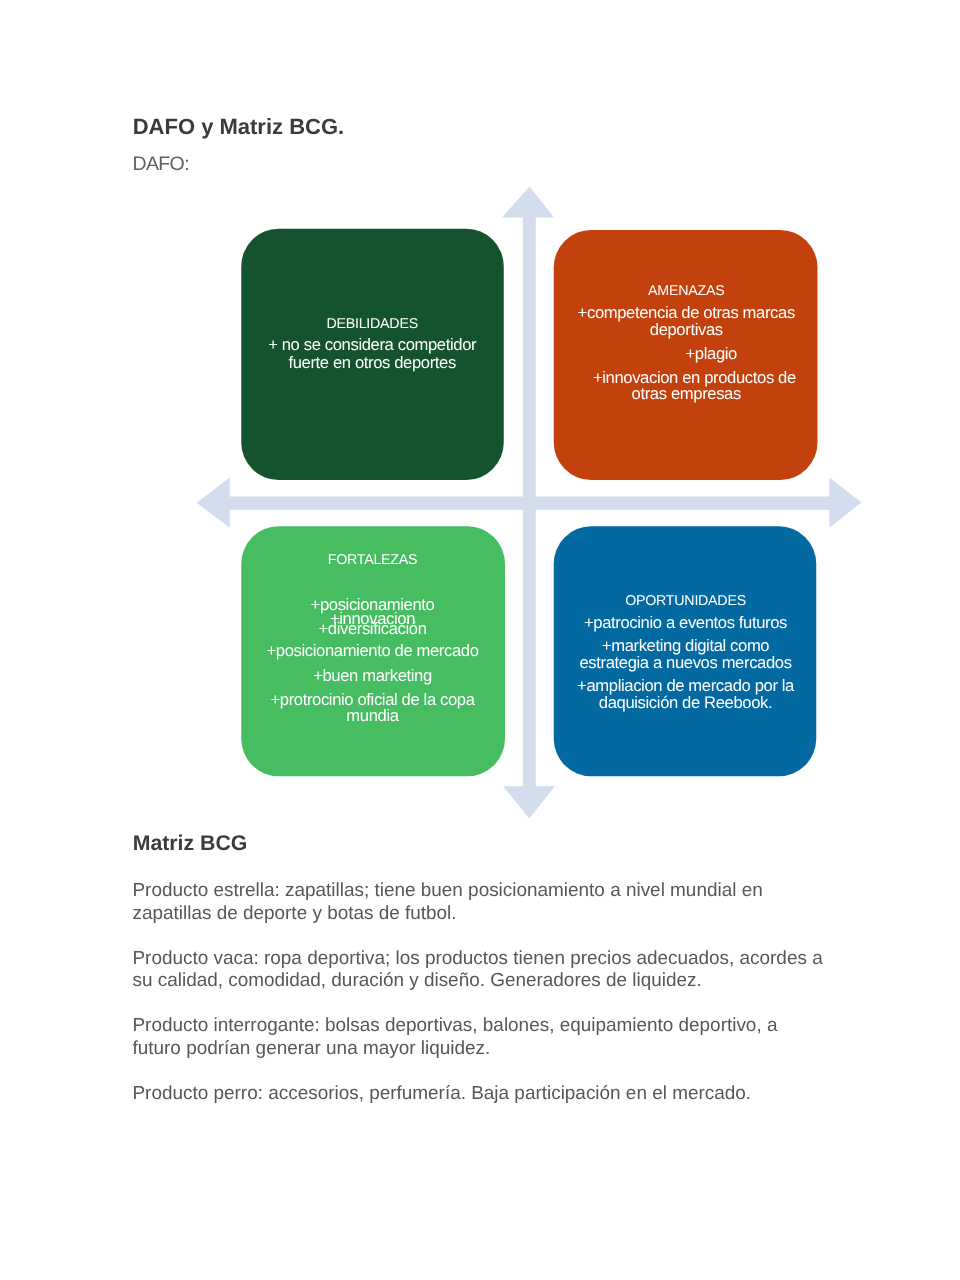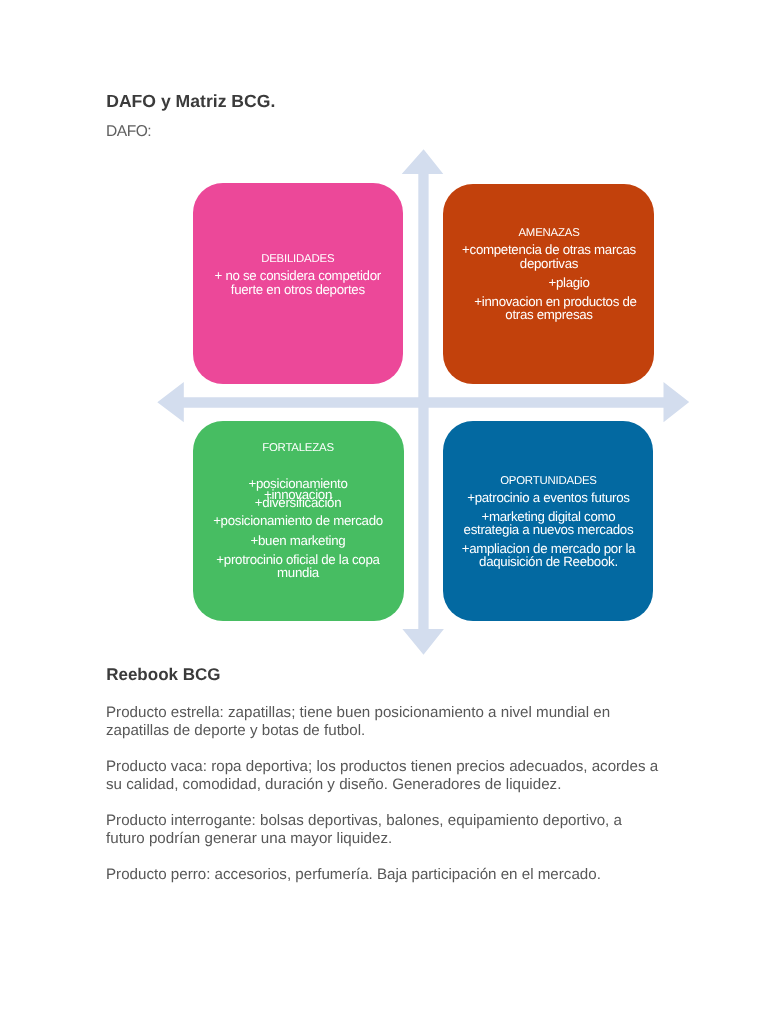--- a/index.html
+++ b/index.html
@@ -40,21 +40,21 @@
 <div class="page">
 
   <div class="doc-title">DAFO y Matriz BCG.</div>
   <div class="doc-sub">DAFO:</div>
 
   <svg class="axes" viewBox="0 0 768 1024">
     <polygon fill="#D3DDEE" points="423.6,149.2 443.3,173.9 428.6,173.9 428.6,629.0 443.9,629.0 423.5,654.7 402.4,629.0 418.3,629.0 418.3,173.9 401.7,173.9"></polygon>
     <polygon fill="#D3DDEE" points="157.3,402.2 183.8,381.9 183.8,397.2 663.5,397.2 663.5,381.9 689.2,401.9 663.5,422.2 663.5,407.7 183.8,407.7 183.8,422.2"></polygon>
   </svg>
 
-  <div class="quad" style="left:192.5px;top:183.4px;width:210.5px;height:200.5px;border-radius:30px;background:#ec4899;text-decoration:underline;">
+  <div class="quad" style="left:192.5px;top:183.4px;width:210.5px;height:200.5px;border-radius:30px;background:#14532d;text-decoration:underline;">
     <div class="q-head" style="top:70.30px;">DEBILIDADES</div>
     <div class="q-line" style="top:86.60px;">+ no se considera competidor</div>
     <div class="q-line" style="top:100.90px;">fuerte en otros deportes</div>
   </div>
 
   <div class="quad right" style="left:443px;top:183.6px;width:211px;height:200px;border-radius:30px;background:#c2410c;">
     <div class="q-head" style="top:44.20px;">AMENAZAS</div>
     <div class="q-line" style="top:60.60px;">+competencia de otras marcas</div>
     <div class="q-line" style="top:74.00px;">deportivas</div>
     <div class="q-line" style="top:93.10px;margin-left:40px;">+plagio</div>
@@ -75,21 +75,21 @@
 
   <div class="quad right" style="left:442.7px;top:421.4px;width:210.5px;height:199.4px;border-radius:30px;background:#0369a1;padding-left:12px;">
     <div class="q-head" style="top:54.30px;">OPORTUNIDADES</div>
     <div class="q-line" style="top:70.60px;">+patrocinio a eventos futuros</div>
     <div class="q-line" style="top:89.30px;">+marketing digital como</div>
     <div class="q-line" style="top:102.90px;">estrategia a nuevos mercados</div>
     <div class="q-line" style="top:121.30px;">+ampliacion de mercado por la</div>
     <div class="q-line" style="top:134.30px;">daquisición de Reebook.</div>
   </div>
 
-  <div class="bcg-title">Reebook BCG</div>
+  <div class="bcg-title">Matriz BCG</div>
   <div class="bcg-body">
     <p>Producto estrella: zapatillas; tiene buen posicionamiento a nivel mundial en zapatillas de deporte y botas de futbol.</p>
     <p>Producto vaca: ropa deportiva; los productos tienen precios adecuados, acordes a su calidad, comodidad, duración y diseño. Generadores de liquidez.</p>
     <p>Producto interrogante: bolsas deportivas, balones, equipamiento deportivo, a futuro podrían generar una mayor liquidez.</p>
     <p>Producto perro: accesorios, perfumería. Baja participación en el mercado.</p>
   </div>
 
 </div>
 
 </body></html>

